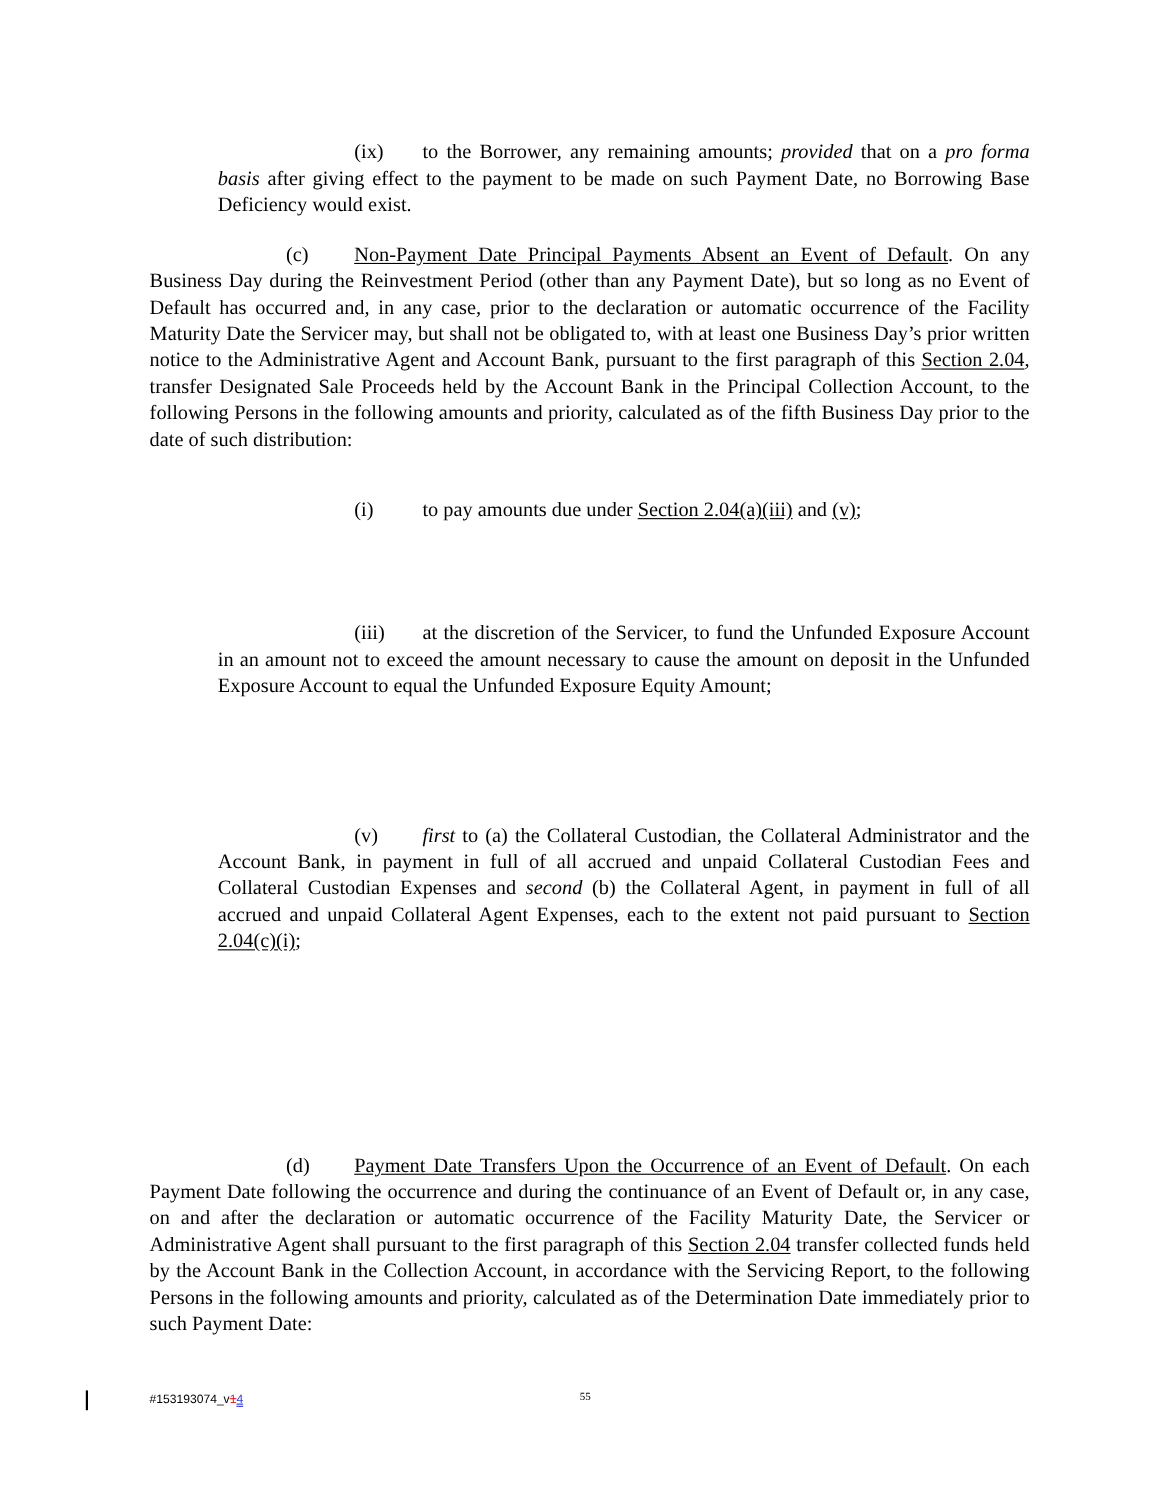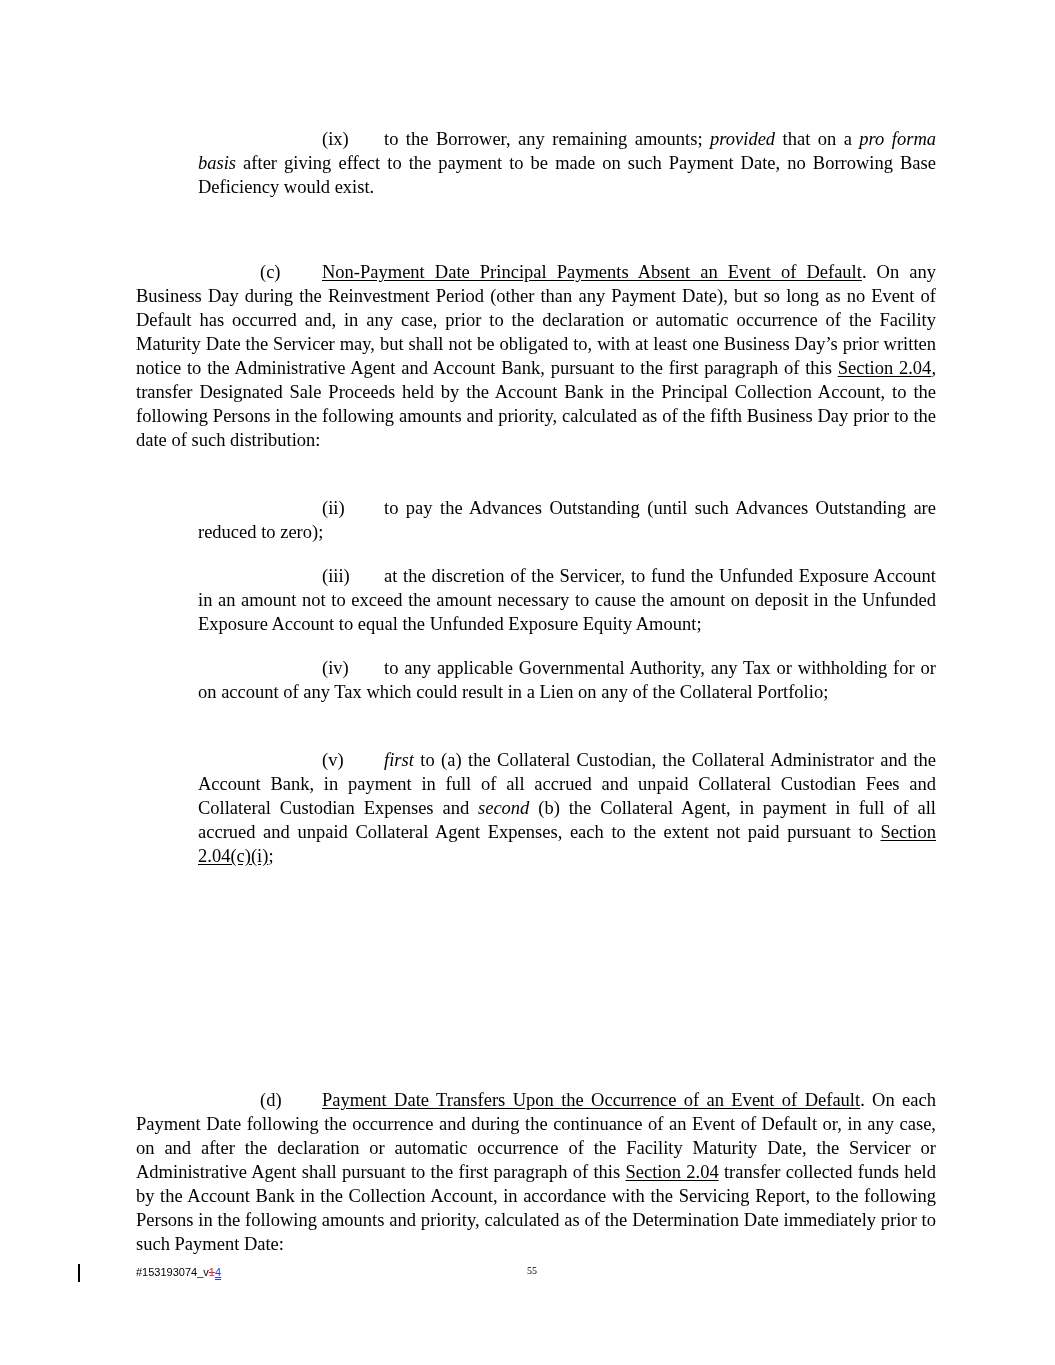--- a/index.html
+++ b/index.html
@@ -1,46 +1,45 @@
 <!DOCTYPE html>
 <html><head>
 <meta charset="utf-8">
 <style>
   html, body { margin: 0; padding: 0; background: #ffffff; }
   body { width: 1055px; height: 1365px; position: relative; overflow: hidden;
          font-family: "Liberation Serif", "DejaVu Serif", serif; color: #000; }
   .page { position: absolute; left: 12px; top: 0; width: 1055px; height: 1055px; }
   .para { position: absolute; font-size: 18.5px; line-height: 24px; text-align: justify;
           margin: 0; }
-  .body-para { left: 124px; width: 800px; text-indent: 124px; margin-top: 40px; }
+  .body-para { left: 124px; width: 800px; text-indent: 124px; }
   .sub-para { left: 186px; width: 738px; text-indent: 124px; }
   .num { display: inline-block; width: 62px; text-indent: 0; }
   .u { text-decoration: underline; text-underline-offset: 2px; }
   .i { font-style: italic; }
   .footer-bar { position: absolute; left: 66px; top: 1264px; width: 2px; height: 18px; background: #000; }
   .footer-id { position: absolute; left: 124px; top: 1266px; font-family: "Liberation Sans", "DejaVu Sans", sans-serif; font-size: 11px; }
   .del { color: #e0242c; text-decoration: line-through; }
   .ins { color: #2e3bd6; text-decoration: underline double; }
   .page-num { position: absolute; left: 515px; top: 1265px; font-size: 10px; }
 </style>
 </head>
 <body>
 
 <div class="page">
 
   <p class="para sub-para" style="top:127px;"><span class="num">(ix)</span><span>to the Borrower, any remaining amounts; </span><span class="i">provided</span><span> that on a </span><span class="i">pro forma basis</span><span> after giving effect to the payment to be made on such Payment Date, no Borrowing Base Deficiency would exist.</span></p>
 
   <p class="para body-para" style="top:220px;"><span class="num">(c)</span><span class="u">Non-Payment Date Principal Payments Absent an Event of Default</span><span>.  On any Business Day during the Reinvestment Period (other than any Payment Date), but so long as no Event of Default has occurred and, in any case, prior to the declaration or automatic occurrence of the Facility Maturity Date the Servicer may, but shall not be obligated to, with at least one Business Day’s prior written notice to the Administrative Agent and Account Bank, pursuant to the first paragraph of this </span><span class="u">Section 2.04</span><span>, transfer Designated Sale Proceeds held by the Account Bank in the Principal Collection Account, to the following Persons in the following amounts and priority, calculated as of the fifth Business Day prior to the date of such distribution:</span></p>
 
+  <p class="para sub-para" style="top:452px;"><span class="num">(i)</span><span>to pay amounts due under </span><span class="u">Section 2.04(a)(iii)</span><span> and </span><span class="u">(v)</span><span>;</span></p>
 
-  <p class="para sub-para" style="top:496px;"><span class="num">(ii)</span><span>to pay the Advances Outstanding (until such Advances Outstanding are reduced to zero);</span></p>
 
   <p class="para sub-para" style="top:564px;"><span class="num">(iii)</span><span>at the discretion of the Servicer, to fund the Unfunded Exposure Account in an amount not to exceed the amount necessary to cause the amount on deposit in the Unfunded Exposure Account to equal the Unfunded Exposure Equity Amount;</span></p>
 
-  <p class="para sub-para" style="top:656px;"><span class="num">(iv)</span><span>to any applicable Governmental Authority, any Tax or withholding for or on account of any Tax which could result in a Lien on any of the Collateral Portfolio;</span></p>
 
   <p class="para sub-para" style="top:748px;"><span class="num">(v)</span><span class="i">first</span><span> to (a) the Collateral Custodian, the Collateral Administrator and the Account Bank, in payment in full of all accrued and unpaid Collateral Custodian Fees and Collateral Custodian Expenses and </span><span class="i">second</span><span> (b)  the Collateral Agent, in payment in full of all accrued and unpaid Collateral Agent Expenses, each to the extent not paid pursuant to </span><span class="u">Section 2.04(c)(i)</span><span>;</span></p>
 
 
 
   <p class="para body-para" style="top:1048px;"><span class="num">(d)</span><span class="u">Payment Date Transfers Upon the Occurrence of an Event of Default</span><span>.  On each Payment Date following the occurrence and during the continuance of an Event of Default or, in any case, on and after the declaration or automatic occurrence of the Facility Maturity Date, the Servicer or Administrative Agent shall pursuant to the first paragraph of this </span><span class="u">Section 2.04</span><span> transfer collected funds held by the Account Bank in the Collection Account, in accordance with the Servicing Report, to the following Persons in the following amounts and priority, calculated as of the Determination Date immediately prior to such Payment Date:</span></p>
 
   <div class="footer-bar"></div>
   <div class="footer-id"><span>#153193074_v</span><span class="del">1</span><span class="ins">4</span></div>
   <div class="page-num">55</div>

